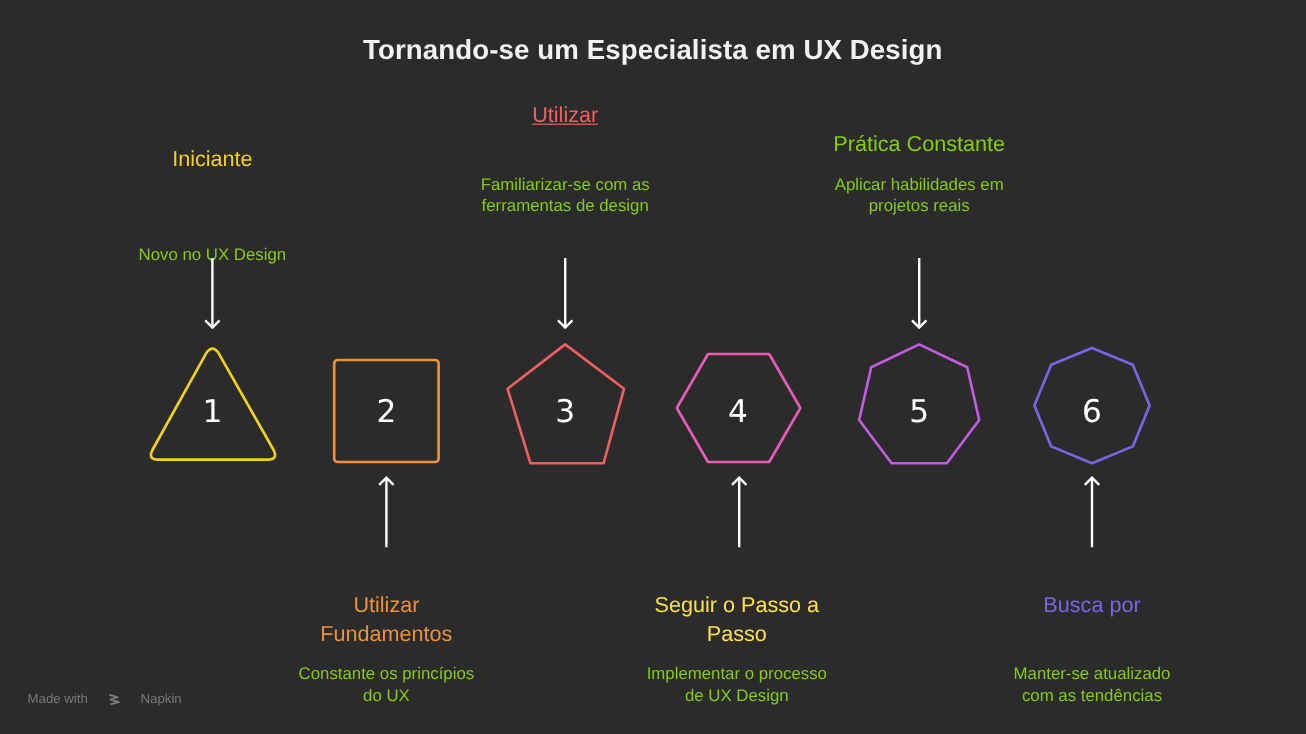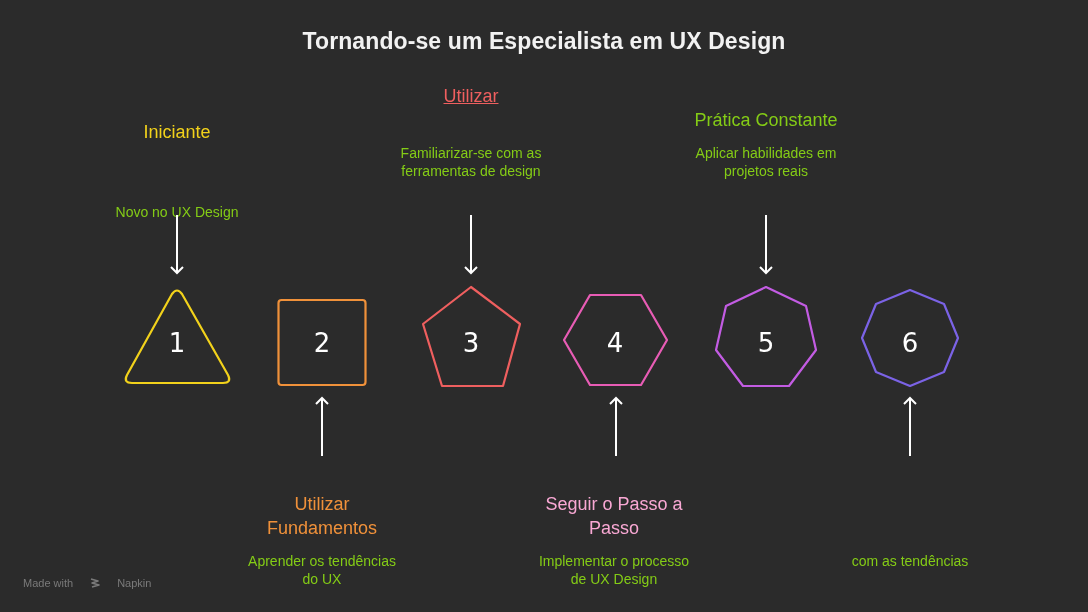--- a/index.html
+++ b/index.html
@@ -52,36 +52,38 @@
 <div class="desc" style="left:666px; top:144px;">
   <div>Aplicar habilidades em</div>
   <div>projetos reais</div>
 </div>
 
 <div class="label" style="left:222px; top:492px; color:#f0913a;">
   <div>Utilizar</div>
   <div>Fundamentos</div>
 </div>
 <div class="desc" style="left:222px; top:552px;">
-  <div>Aprender os tendências</div>
+  <div>Constante os princípios</div>
   <div>do UX</div>
 </div>
 
-<div class="label" style="left:514px; top:492px; color:#f9a8d4;">
+<div class="label" style="left:514px; top:492px; color:#fde047;">
   <div>Seguir o Passo a</div>
   <div>Passo</div>
 </div>
 <div class="desc" style="left:514px; top:552px;">
   <div>Implementar o processo</div>
   <div>de UX Design</div>
 </div>
 
 <div class="label" style="left:810px; top:492px; color:#7b63e6;">
+  <div>Busca por</div>
 </div>
 <div class="desc" style="left:810px; top:552px;">
+  <div>Manter-se atualizado</div>
   <div>com as tendências</div>
 </div>
 
 <svg class="diagram" width="1088" height="612" viewBox="0 0 1088 612">
   <defs>
     <marker id="ah" markerWidth="14" markerHeight="14" refX="7" refY="7" orient="auto" markerUnits="userSpaceOnUse">
       <path d="M1,1 L7,7 L1,13" fill="none" stroke="#ffffff" stroke-width="2"></path>
     </marker>
   </defs>
 

